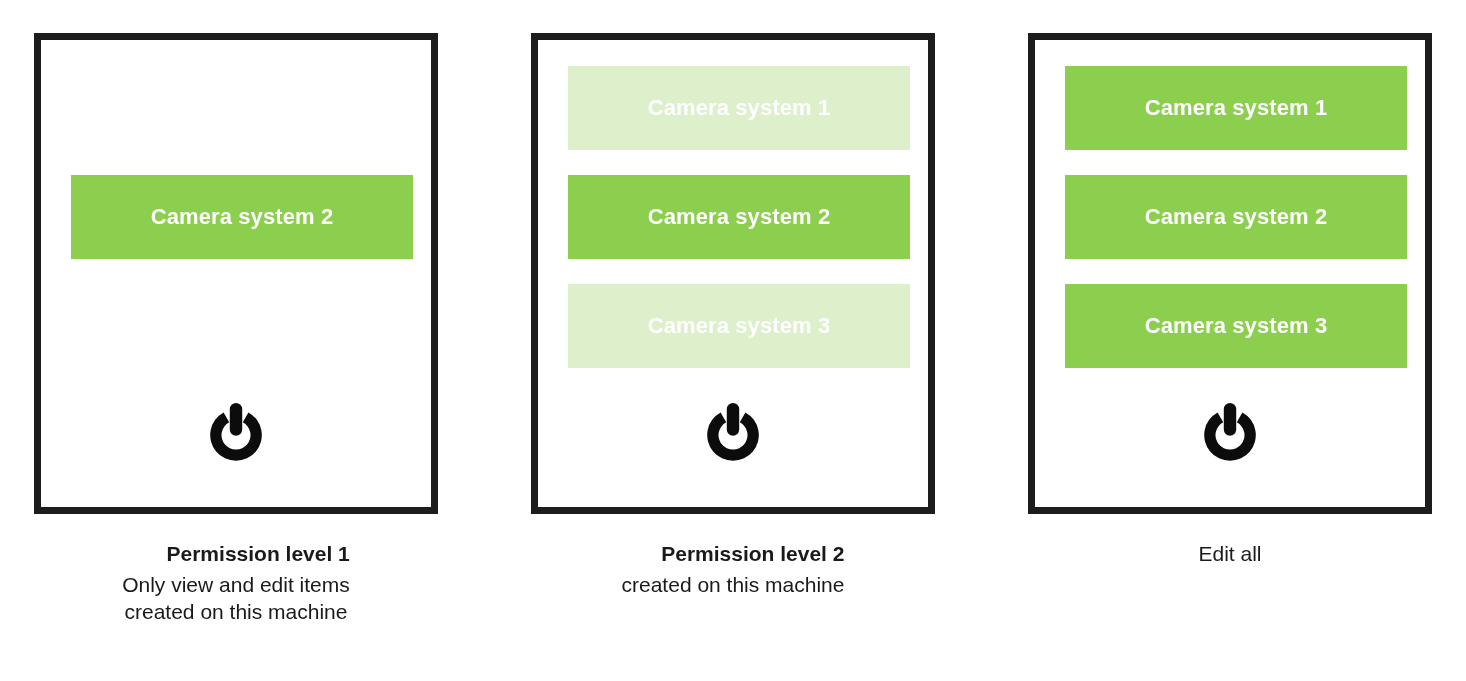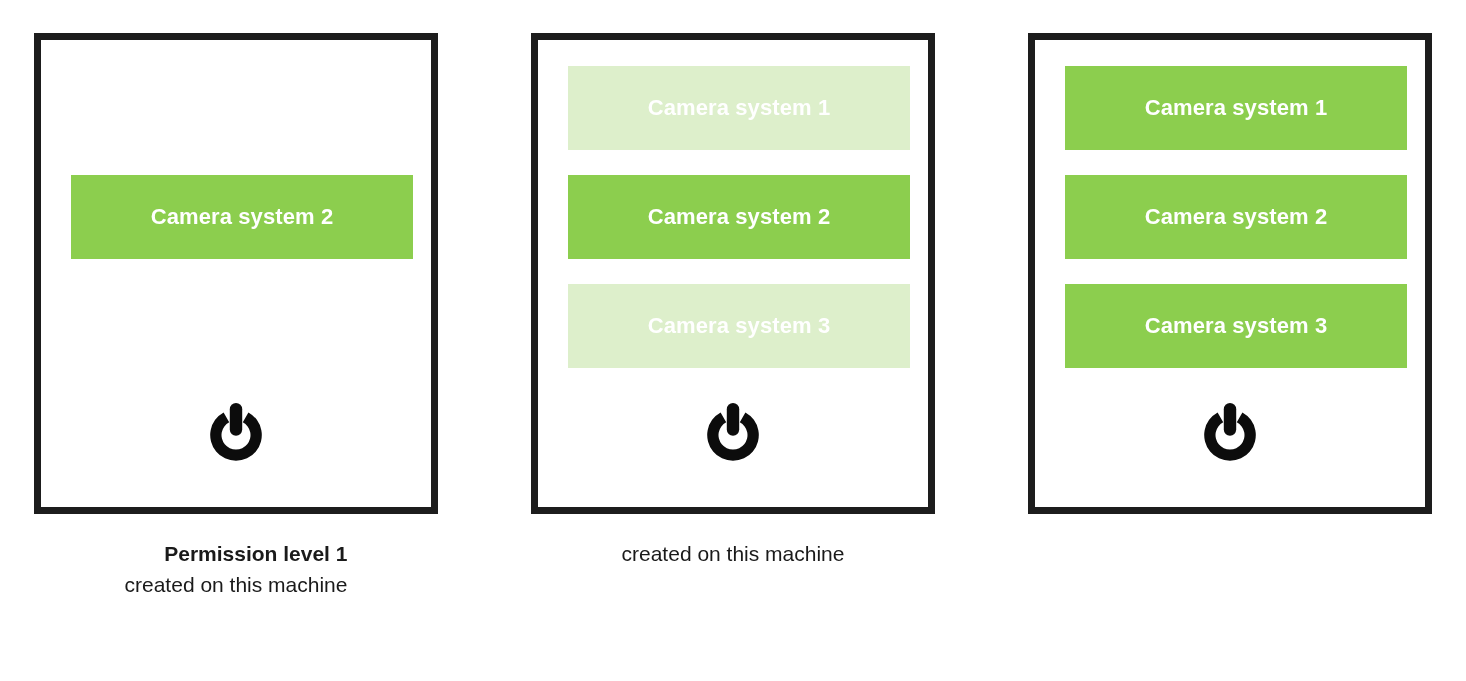--- a/index.html
+++ b/index.html
@@ -129,54 +129,57 @@
       </div>
       <div class="power-icon-wrap">
         <svg class="power-icon" viewBox="0 0 62 66" aria-hidden="true">
           <path d="M31 3 a6.2 6.2 0 0 1 6.2 6.2 v20.4 a6.2 6.2 0 0 1 -12.4 0 v-20.4 A6.2 6.2 0 0 1 31 3 Z" fill="#0c0c0c"></path>
           <path d="M18.6 12.4 a25.8 25.8 0 1 0 24.8 0 l-5.6 9.9 a14.5 14.5 0 1 1 -13.6 0 Z" fill="#0c0c0c"></path>
         </svg>
       </div>
     </div>
     <div class="caption">
       <span class="caption-title">Permission level 1</span>
+      <span class="caption-line">Only view and edit items</span>
       <span class="caption-line">created on this machine</span>
     </div>
   </div>
 
   <div class="column">
     <div class="panel">
       <div class="panel-items">
         <div class="item-bar faded">Camera system 1</div>
         <div class="item-bar">Camera system 2</div>
         <div class="item-bar faded">Camera system 3</div>
       </div>
       <div class="power-icon-wrap">
         <svg class="power-icon" viewBox="0 0 62 66" aria-hidden="true">
           <path d="M31 3 a6.2 6.2 0 0 1 6.2 6.2 v20.4 a6.2 6.2 0 0 1 -12.4 0 v-20.4 A6.2 6.2 0 0 1 31 3 Z" fill="#0c0c0c"></path>
           <path d="M18.6 12.4 a25.8 25.8 0 1 0 24.8 0 l-5.6 9.9 a14.5 14.5 0 1 1 -13.6 0 Z" fill="#0c0c0c"></path>
         </svg>
       </div>
     </div>
     <div class="caption">
+      <span class="caption-title">Permission level 2</span>
       <span class="caption-line">created on this machine</span>
     </div>
   </div>
 
   <div class="column">
     <div class="panel">
       <div class="panel-items">
         <div class="item-bar">Camera system 1</div>
         <div class="item-bar">Camera system 2</div>
         <div class="item-bar">Camera system 3</div>
       </div>
       <div class="power-icon-wrap">
         <svg class="power-icon" viewBox="0 0 62 66" aria-hidden="true">
           <path d="M31 3 a6.2 6.2 0 0 1 6.2 6.2 v20.4 a6.2 6.2 0 0 1 -12.4 0 v-20.4 A6.2 6.2 0 0 1 31 3 Z" fill="#0c0c0c"></path>
           <path d="M18.6 12.4 a25.8 25.8 0 1 0 24.8 0 l-5.6 9.9 a14.5 14.5 0 1 1 -13.6 0 Z" fill="#0c0c0c"></path>
         </svg>
       </div>
     </div>
     <div class="caption">
+      <span class="caption-line">Edit all</span>
     </div>
   </div>
 
 </div>
 
 </body></html>

